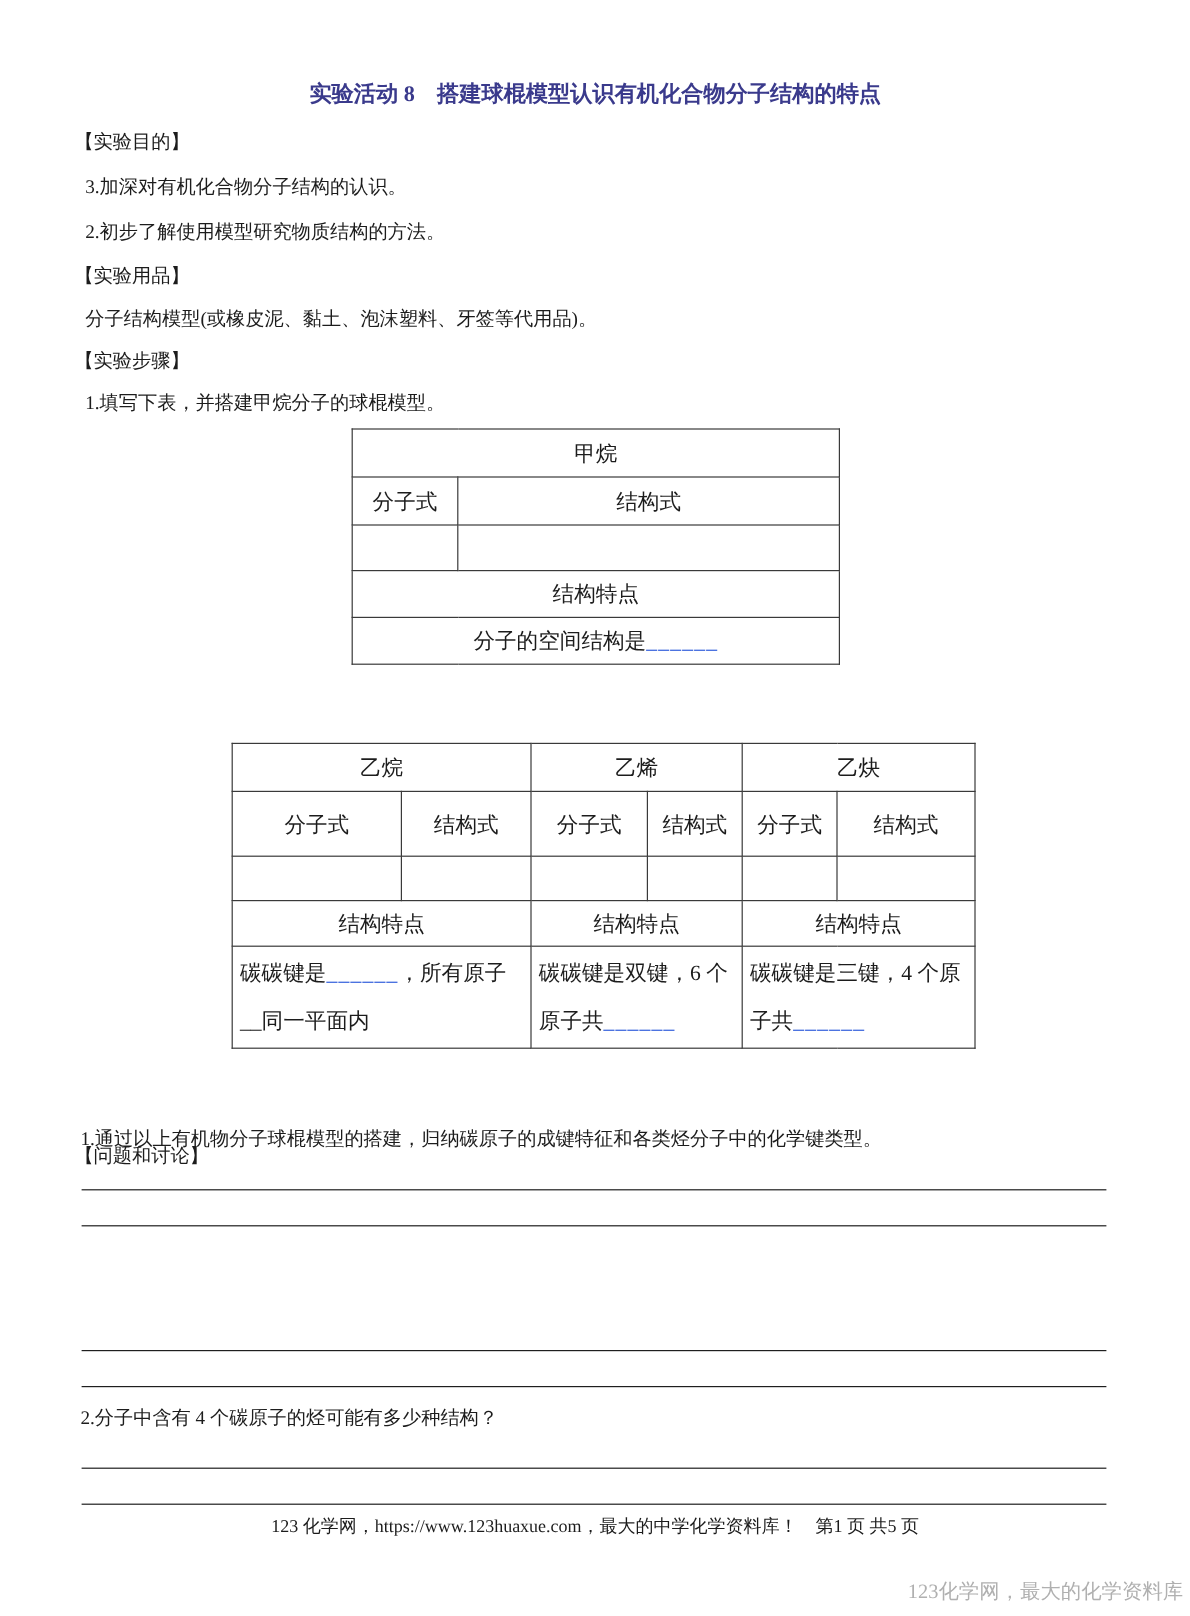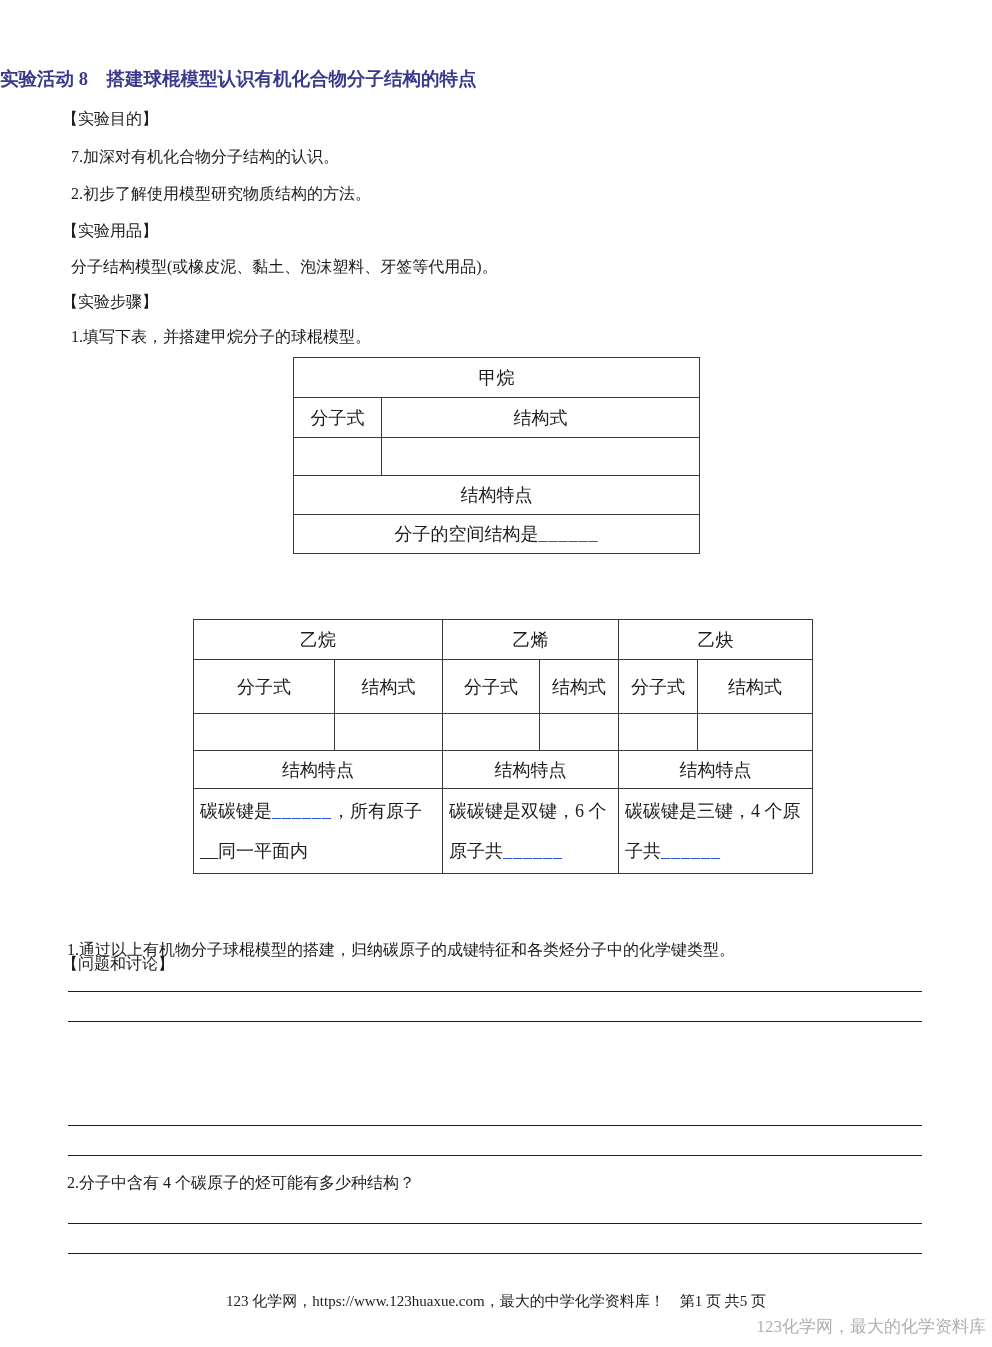--- a/index.html
+++ b/index.html
@@ -2,25 +2,25 @@
 <html><head>
 <meta charset="utf-8">
 <style>
   html,body { margin:0; padding:0; background:#ffffff; }
   .page {
     position:relative; width:992px; height:1347px; background:#ffffff;
     font-family:"Liberation Serif","DejaVu Serif",serif; color:#1c1c1c;
     overflow:hidden;
   }
   .blk { position:absolute; font-size:16px; line-height:22px; white-space:nowrap; }
-  .title { top:68px; left:0; width:100%; text-align:left; font-weight:bold; font-size:18.5px; }
+  .title { top:68px; left:0; width:100%; text-align:center; font-weight:bold; font-size:18.5px; }
   .hdr { left:62px; }
   .wrap { white-space:normal; width:860px; line-height:38px; }
   .rule { position:absolute; left:68px; width:854px; border-top:1px solid #1f1f1f; height:0; }
-  .footer { top:1262px; left:0; width:100%; text-align:center; font-size:15px;margin-top:28px; }
+  .footer { top:1262px; left:0; width:100%; text-align:center; font-size:15px; }
   .watermark { top:1316px; right:6px; font-size:17px;font-family:Liberation Serif, serif; }
   table.t {
     position:absolute; border-collapse:collapse; table-layout:fixed;
     font-size:18px; color:#1c1c1c;
   }
   table.t td {
     border:1px solid #3a3a3a; text-align:center; vertical-align:middle;
     padding:0; overflow:hidden;
   }
   tr.content td {
@@ -29,21 +29,21 @@
   .blank { color:#1d4ed8; letter-spacing:1px; }
 </style>
 </head>
 <body>
 
 <div class="page">
 
   <div class="blk title" style="color: rgb(58, 58, 140);">实验活动 8　搭建球棍模型认识有机化合物分子结构的特点</div>
 
   <div class="blk hdr" style="top:108px">【实验目的】</div>
-  <div class="blk" style="left:71px;top:146px">7.加深对有机化合物分子结构的认识。</div>
+  <div class="blk" style="left:71px;top:146px">3.加深对有机化合物分子结构的认识。</div>
   <div class="blk" style="left:71px;top:183px">2.初步了解使用模型研究物质结构的方法。</div>
 
   <div class="blk hdr" style="top:220px">【实验用品】</div>
   <div class="blk" style="left:71px;top:256px">分子结构模型(或橡皮泥、黏土、泡沫塑料、牙签等代用品)。</div>
 
   <div class="blk hdr" style="top:291px">【实验步骤】</div>
   <div class="blk" style="left:71px;top:326px">1.填写下表，并搭建甲烷分子的球棍模型。</div>
 
   <table class="t" style="left:293px;top:357px;width:406px">
     <colgroup>

